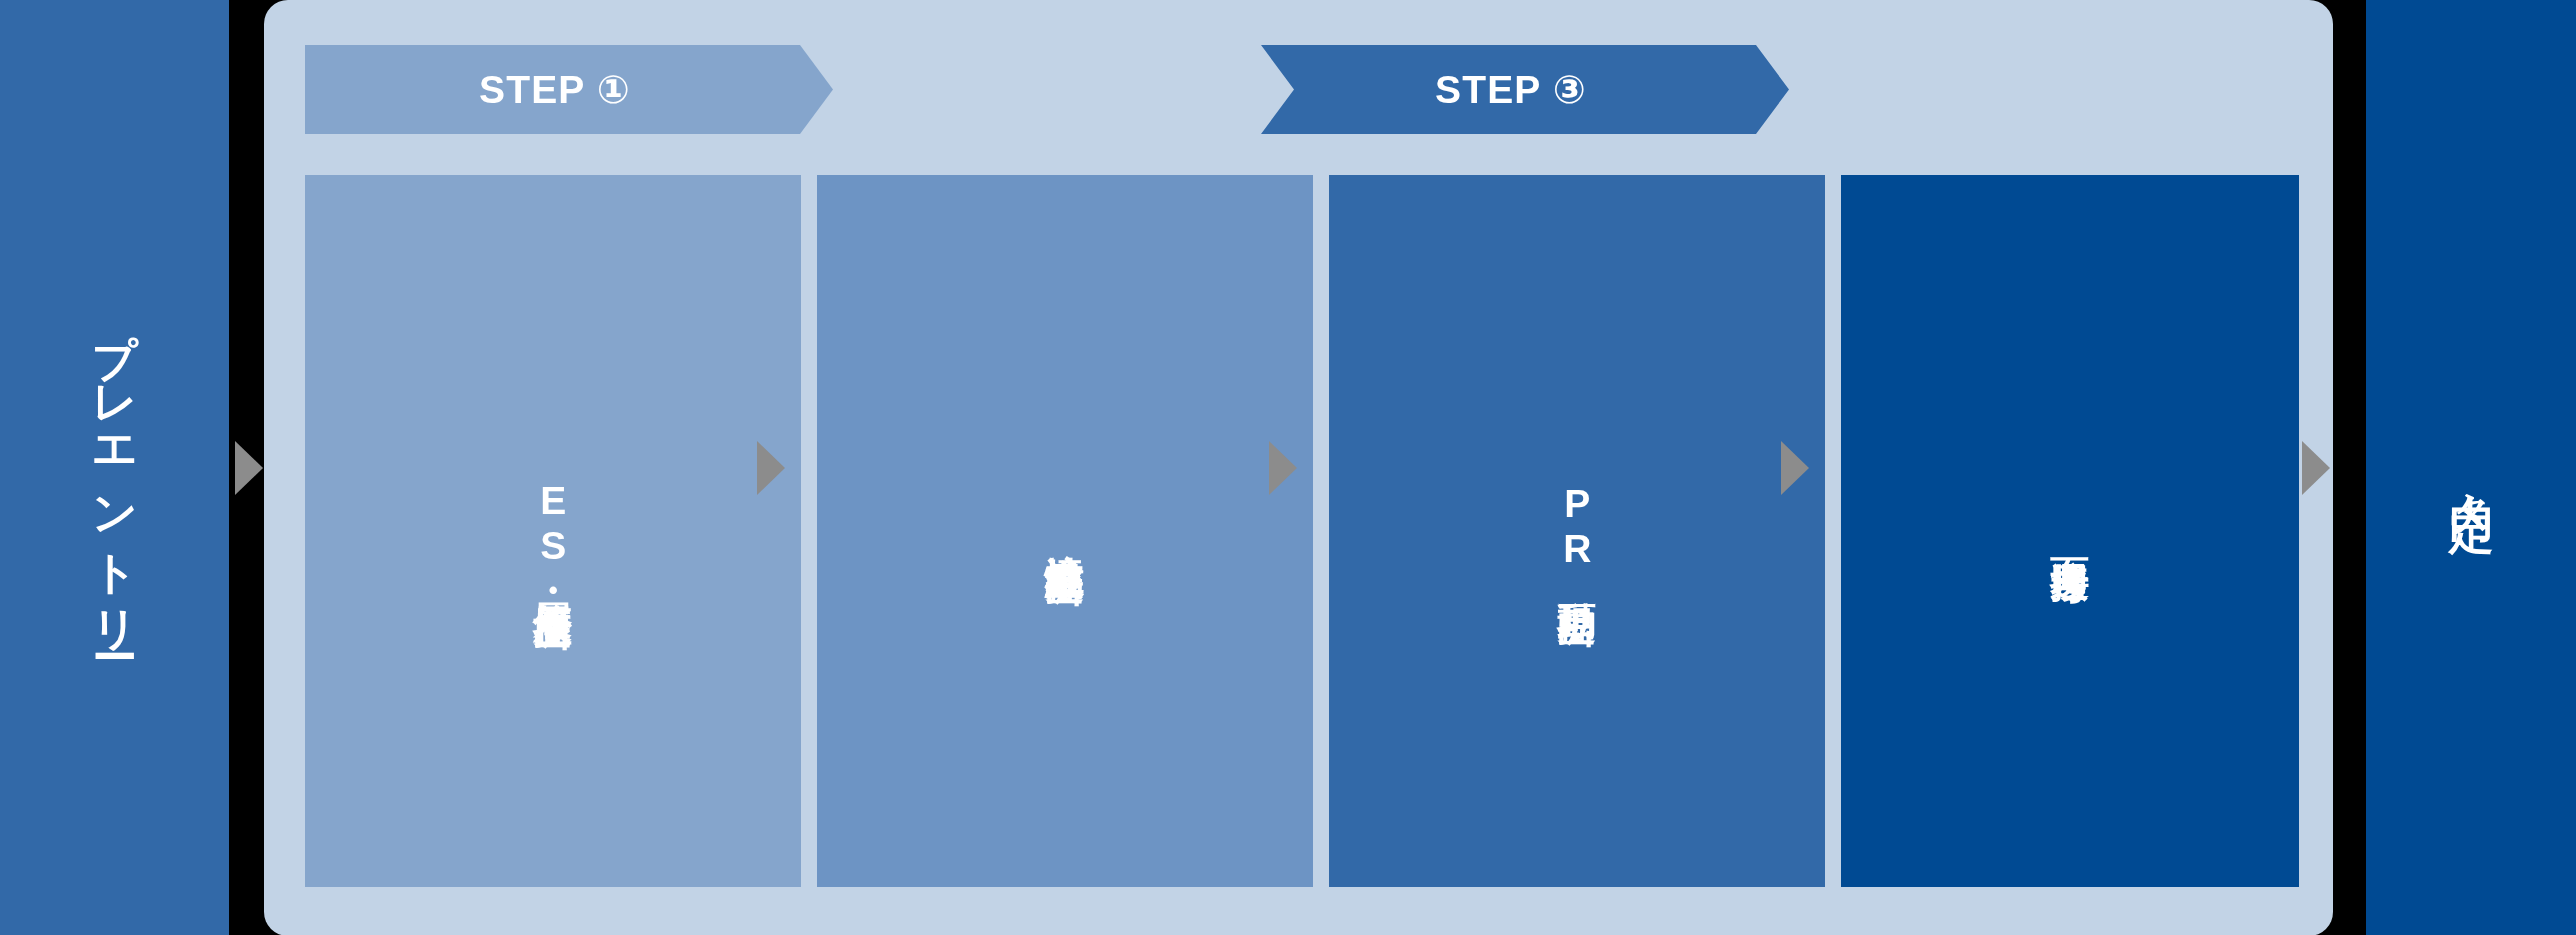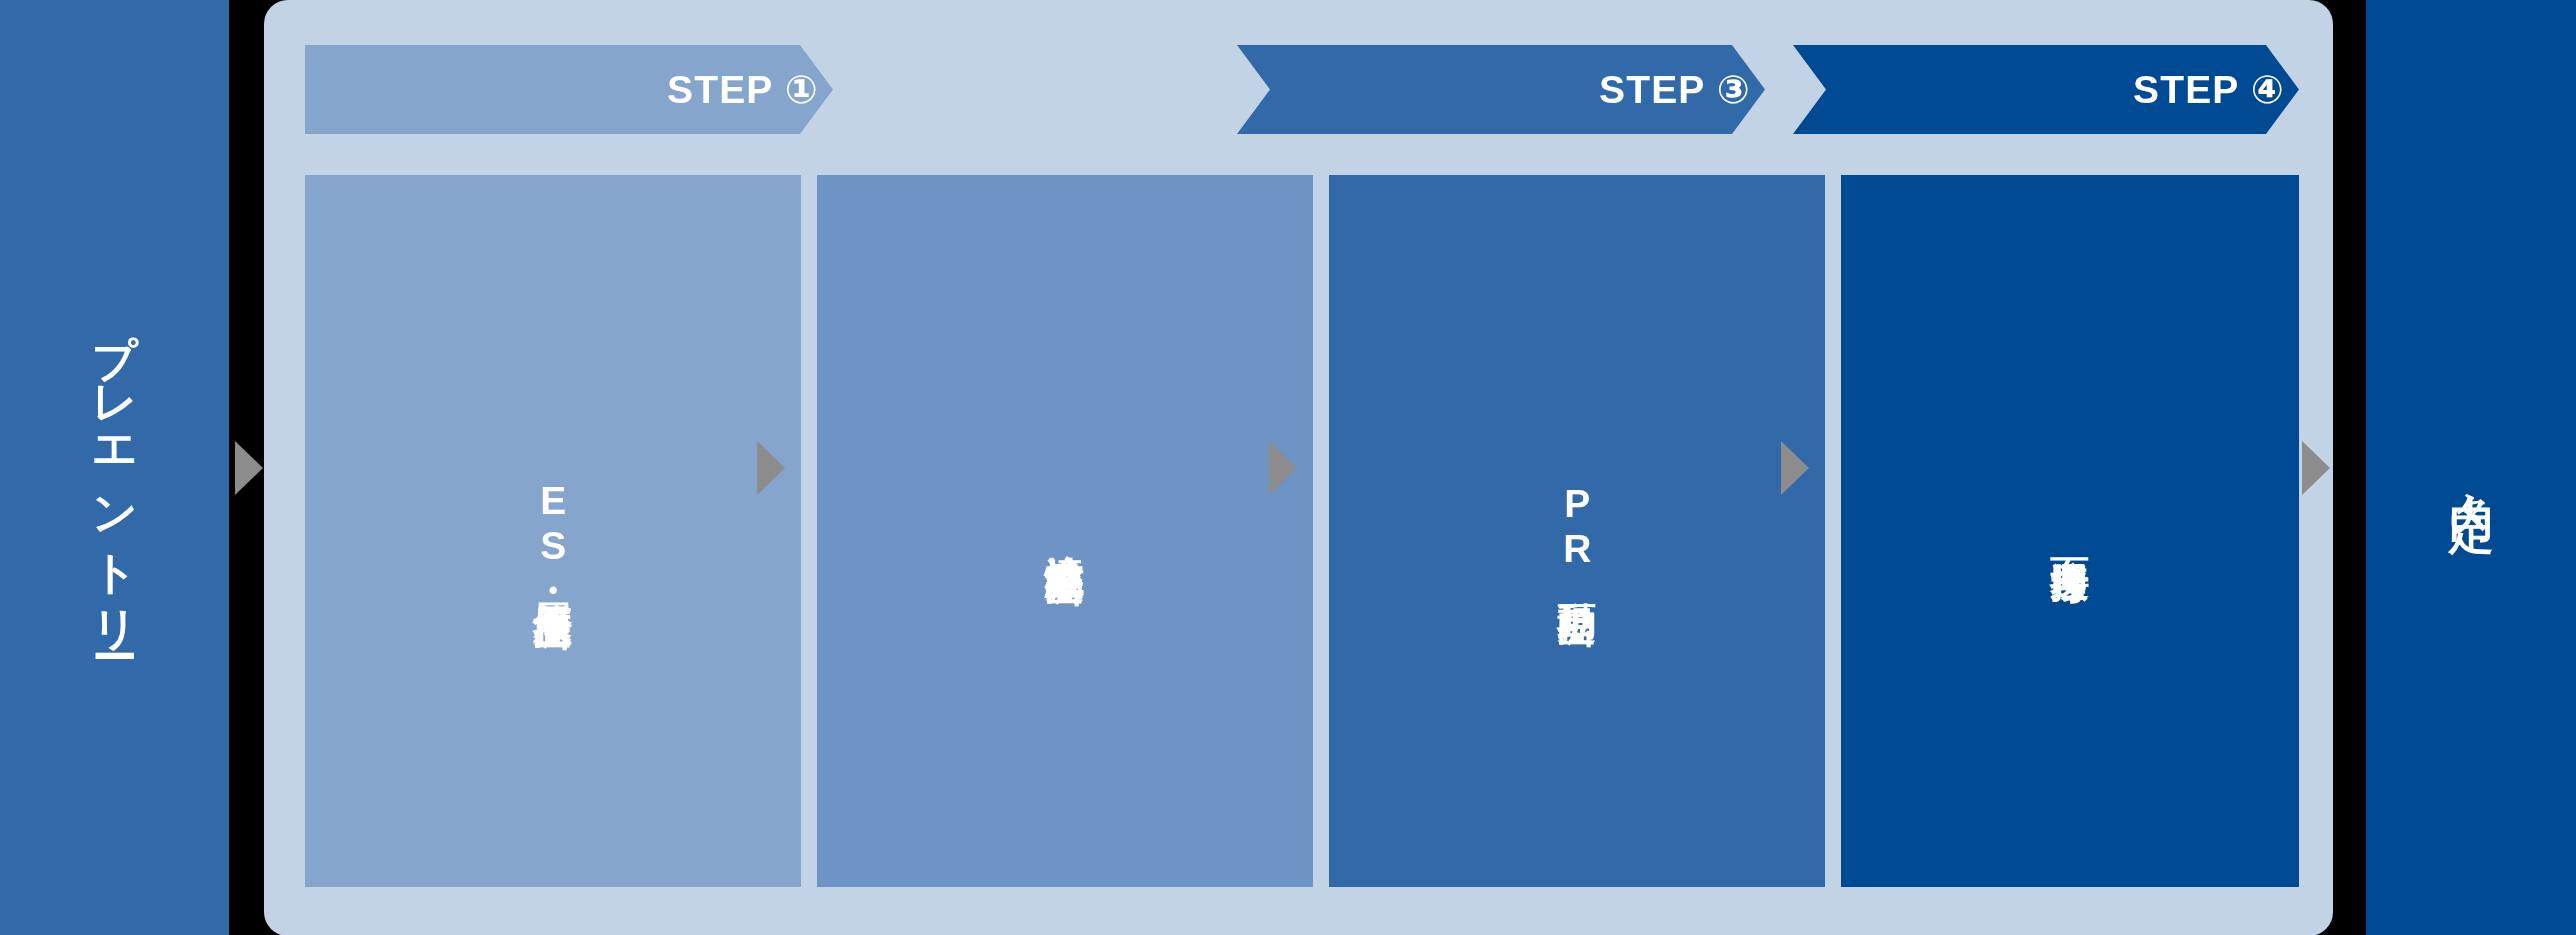--- a/index.html
+++ b/index.html
@@ -22,21 +22,21 @@
 
   
   #flow-container{position:absolute;left:264px;top:0px;
       width:2069px;height:936px;background:#C2D3E6;
       border-radius:24px;}
 
   
   #step-header{position:absolute;left:41px;top:45px;
       width:1994px;height:89px;}
   .step-chev{position:absolute;top:0;height:89px;
-      display:flex;align-items:center;justify-content:flex-end;}
+      display:flex;align-items:center;justify-content:center;}
   .step-chev .chev-label{position:relative;z-index:3;color:#fff;
       font-size:39px;font-weight:700;letter-spacing:0.03em;
       transform:translateX(-14px);white-space:nowrap;}
 
   
   #cards-row{position:absolute;left:41px;top:175px;
       width:1994px;height:712px;}
   .step-card{position:absolute;top:0;height:712px;
       display:flex;align-items:center;justify-content:center;}
   .card-vtext{writing-mode:vertical-rl;text-orientation:upright;
@@ -57,25 +57,22 @@
   <div id="panel-pre" class="side-panel">
     <span class="vtext">プレエントリー</span>
   </div>
 
   <div id="flow-container">
 
     <div id="step-header">
         <div class="step-chev" style="left: 0px; width: 528px; background: rgb(133, 165, 204); z-index: 10; clip-path: polygon(0px 0px, calc(100% - 33px) 0px, 100% 50%, calc(100% - 33px) 100%, 0px 100%);">
           <span class="chev-label">STEP ①</span>
         </div>
-        <div class="step-chev" style="left: 932px; width: 528px; background: rgb(50, 105, 168); z-index: 8; clip-path: polygon(0px 0px, calc(100% - 33px) 0px, 100% 50%, calc(100% - 33px) 100%, 0px 100%, 33px 50%);">
+        <div class="step-chev" style="left: 956px; width: 528px; background: rgb(50, 105, 168); z-index: 8; clip-path: polygon(0px 0px, calc(100% - 33px) 0px, 100% 50%, calc(100% - 33px) 100%, 0px 100%, 33px 50%);">
           <span class="chev-label">STEP ③</span>
-        </div>
-        <div class="step-chev" style="left: 1488px; width: 506px; background: rgb(0, 74, 147); z-index: 7; clip-path: polygon(0px 0px, calc(100% - 33px) 0px, 100% 50%, calc(100% - 33px) 100%, 0px 100%, 33px 50%);">
-          <span class="chev-label">STEP ④</span>
         </div>
       </div>
 
     <div id="cards-row">
         <div class="step-card" style="left: 0px; width: 496px; background: rgb(133, 165, 204);">
           <span class="card-vtext">ES・履修履歴提出</span>
         </div>
         <div class="step-card" style="left: 512px; width: 496px; background: rgb(109, 148, 196);">
           <span class="card-vtext">適性検査結果提出</span>
         </div>

